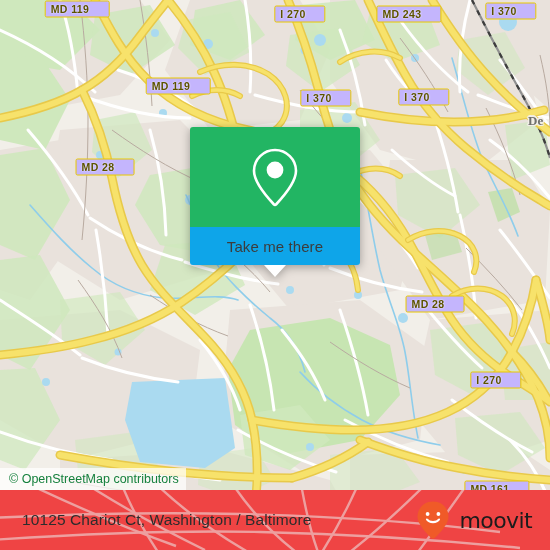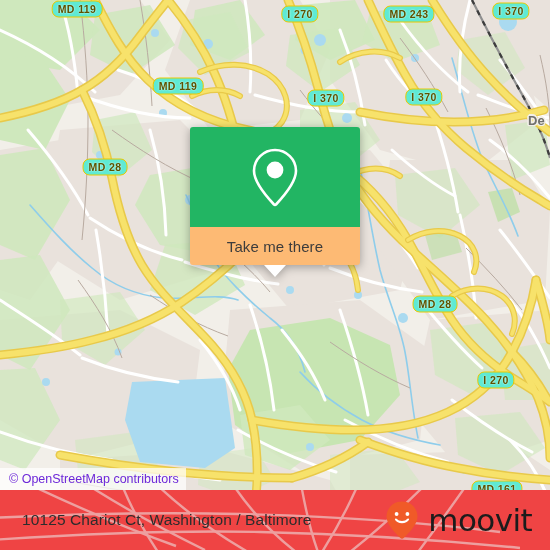--- a/index.html
+++ b/index.html
@@ -16,68 +16,68 @@
   #map {
     position:absolute; left:0; top:0; width:550px; height:498px;
     background:#f2efe9;
     overflow:hidden;
   }
   .mapsvg { position:absolute; left:0; top:0; width:550px; height:498px; }
 
   
   .shield {
     position:absolute;
-    background:#5eead4;
+    background:#c4b5fd;
     border:1.5px solid #e8c800;
-    border-radius:7px;
+    border-radius:2px;
     color:#5c5200;
     font-size:10.5px;
     font-weight:bold;
     letter-spacing:0.4px;
-    padding:1px 5px 2px 5px;
+    padding:1px 19px 2px 5px;
     line-height:12px;
     white-space:nowrap;
     text-shadow:0 0 2px #ffffff;
     transform:translate(-50%,-50%);
     font-family:"Liberation Sans", sans-serif;
   }
 
   
   .place {
     position:absolute;
     transform:translate(-50%,-50%);
     color:#70706b;
     font-size:13px;
     font-weight:bold;
     text-align:center;
     line-height:15px;
     white-space:nowrap;
     text-shadow:
       -1.5px 0 #f2efe9, 1.5px 0 #f2efe9, 0 -1.5px #f2efe9, 0 1.5px #f2efe9,
       -1px -1px #f2efe9, 1px -1px #f2efe9, -1px 1px #f2efe9, 1px 1px #f2efe9;
-    font-family:Liberation Sans, sans-serif;
+    font-family:Liberation Serif, serif;
   }
   .place.clip-right { transform:translate(0,-50%); }
 
   
   #popup {
     position:absolute;
     left:190px; top:127px;
     width:170px;
     filter:drop-shadow(0 2px 5px rgba(0,0,0,0.32));
   }
   #popup-head {
     height:100px;
     background:#22b563;
     border-radius:3px 3px 0 0;
     display:flex; align-items:center; justify-content:center;
   }
   #popup-body {
     height:38px;
-    background:#fdba74;
+    background:#0ea5e9;
     border-radius:0 0 3px 3px;
     display:flex; align-items:center; justify-content:center;
   }
   #popup-label {
     color:#3c3c3c;
     font-size:15px;
     letter-spacing:0.1px;
     font-family:"Liberation Sans", sans-serif;
   }
   #popup-tail {
@@ -88,21 +88,21 @@
     border-left:11px solid transparent;
     border-right:11px solid transparent;
     border-top:12px solid #ffffff;
   }
 
   
   #attribution {
     position:absolute;
     left:0; top:468px;
     background:rgba(255,255,255,0.72);
-    color:#6d28d9;
+    color:#15803d;
     font-size:12.5px;
     line-height:18px;
     padding:2px 7px 3px 9px;
     font-family:"Liberation Sans", sans-serif;
     white-space:nowrap;
   }
 
   
   #bottombar {
     position:absolute; left:0; top:490px;
@@ -125,21 +125,21 @@
     font-family:"Liberation Sans", sans-serif;
   }
   #brand {
     position:absolute;
     right:18px; top:50%;
     transform:translateY(-50%);
     display:flex; align-items:center;
   }
   #brand-word {
     color:#1c1c1c;
-    font-size:31px;
+    font-size:22px;
     line-height:31px;
     letter-spacing:-0.6px;
     font-family:"DejaVu Sans", sans-serif;
     font-weight:400;
     margin-left:9px;
   }
 </style>
 </head>
 <body>
 

